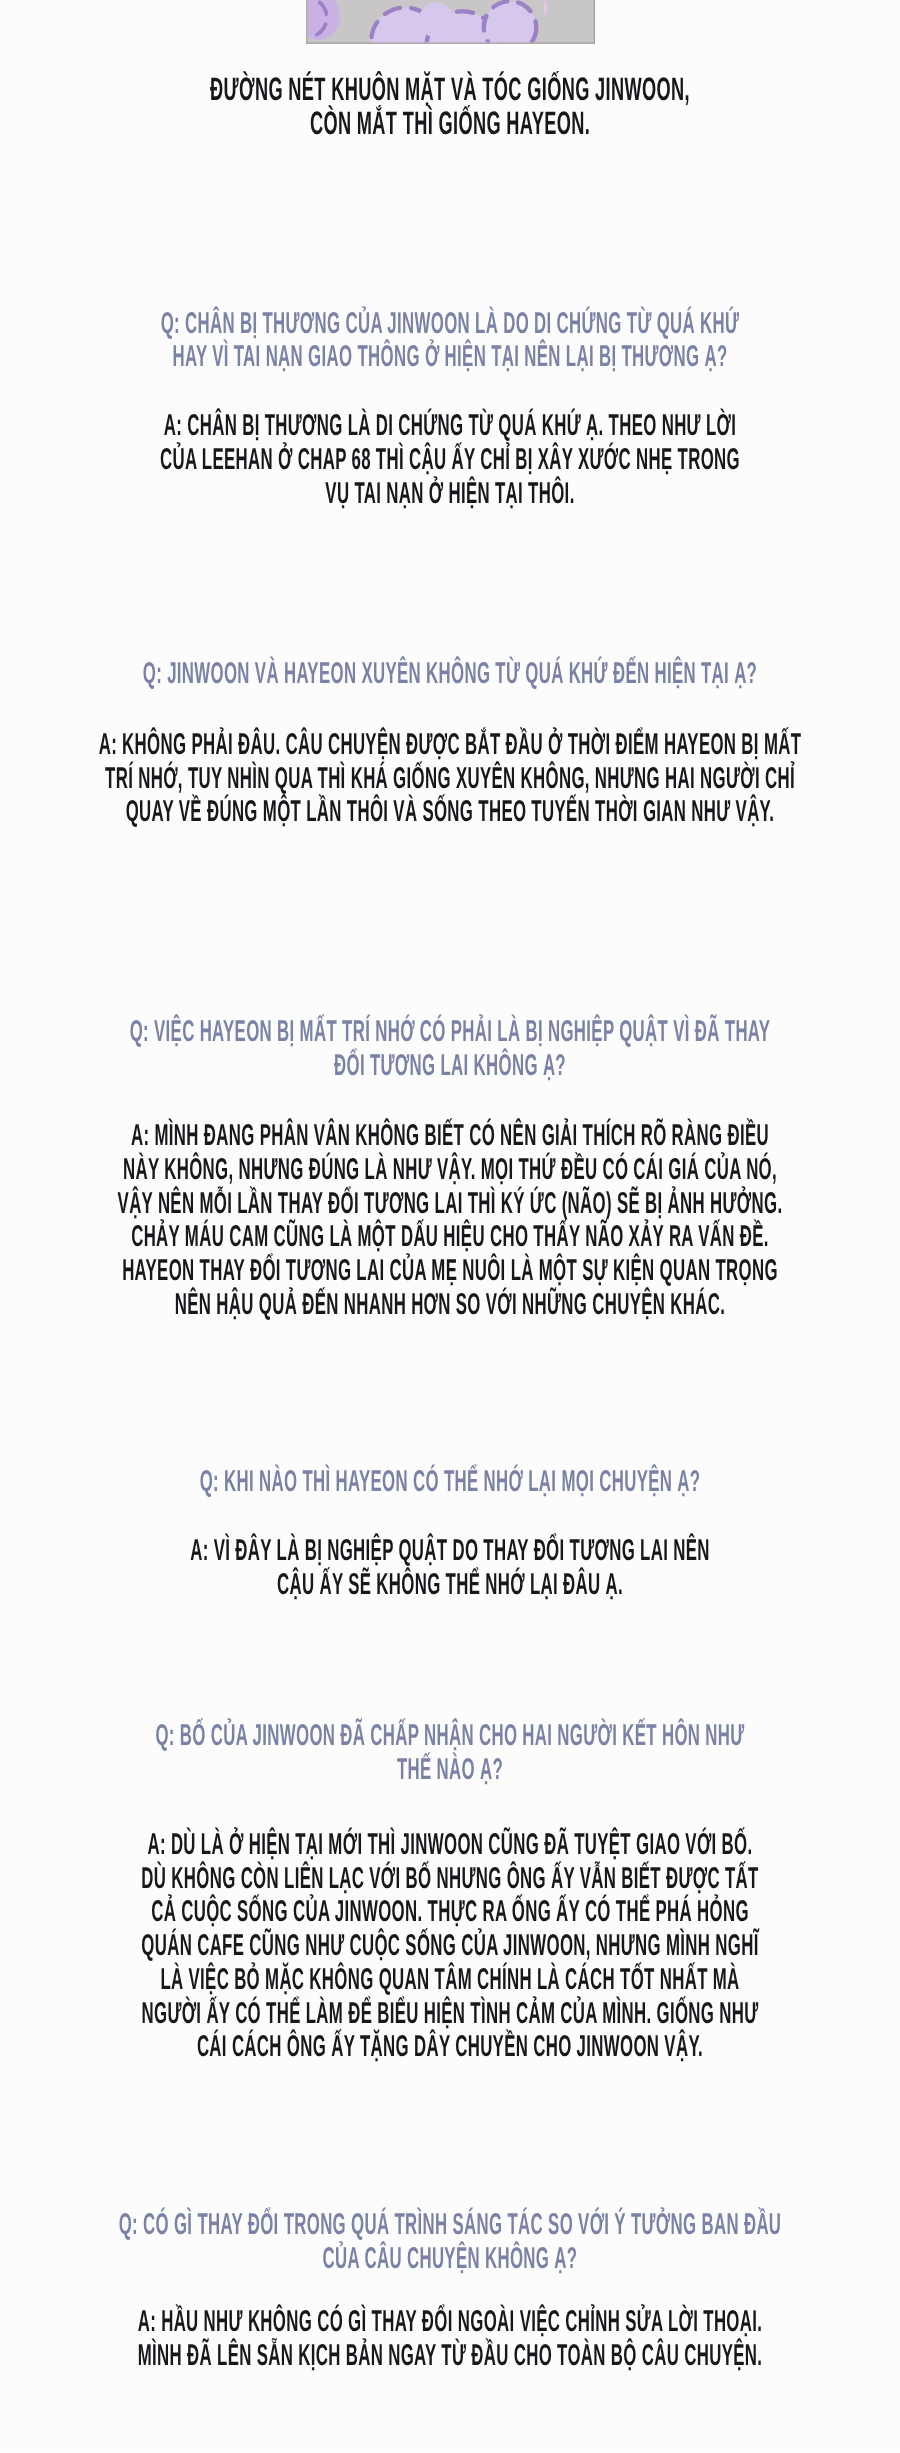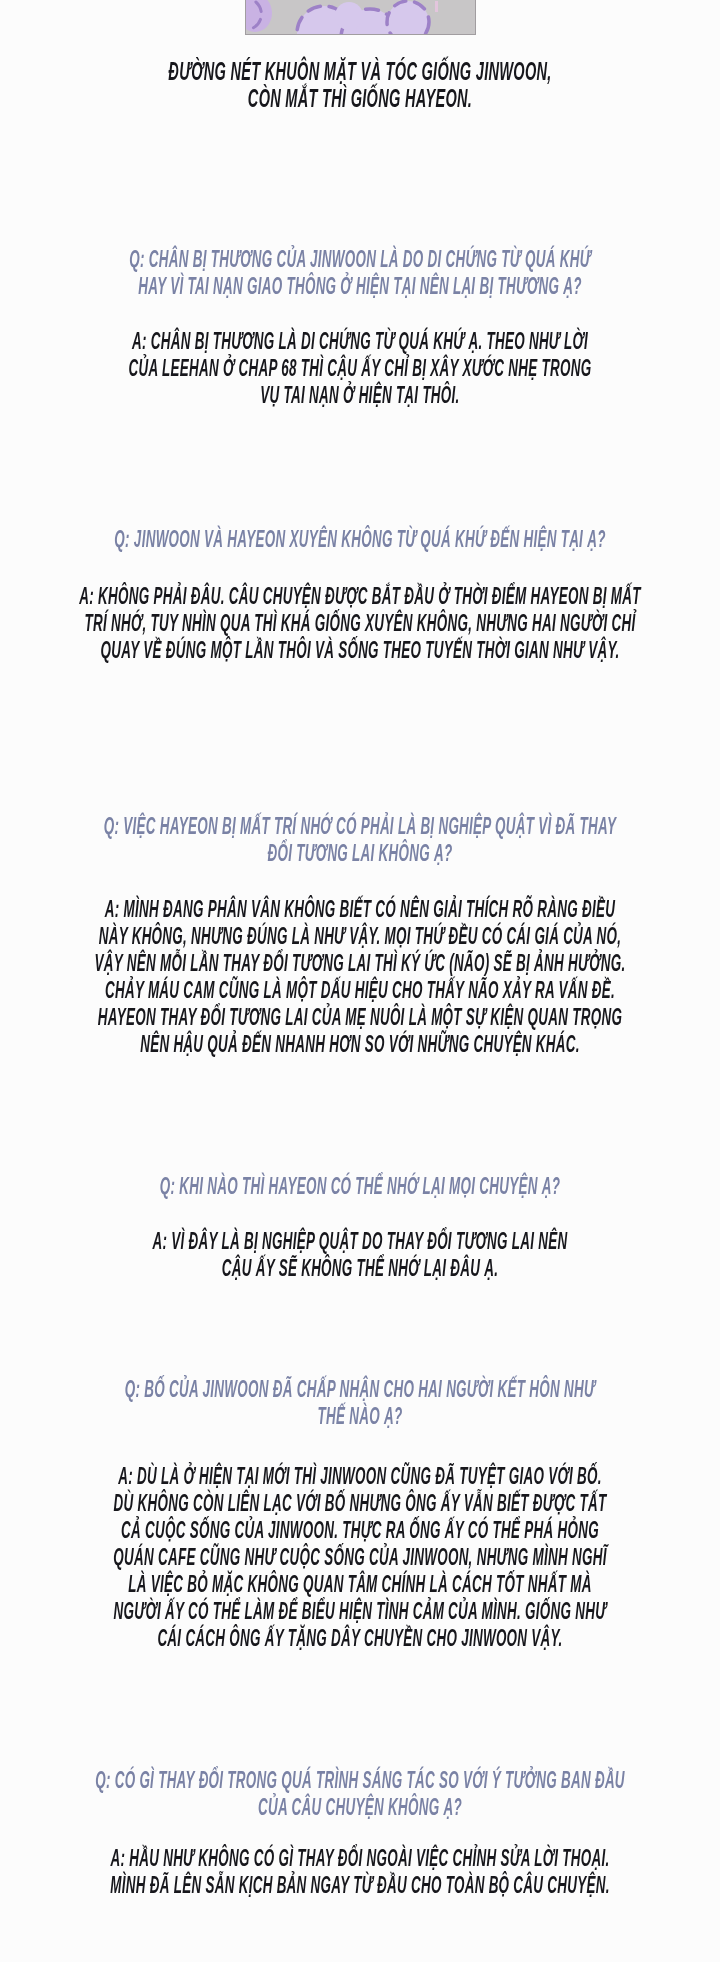--- a/index.html
+++ b/index.html
@@ -4,21 +4,20 @@
 <style>
   html,body { margin:0; padding:0; }
   body { font-family: "Liberation Sans", "DejaVu Sans", sans-serif; }
   .page {
     position: relative;
     width: 720px;
     height: 1962px;
     margin: 0 auto;
     background: #fcfcfc;
     overflow: hidden;
-    font-style: italic;
   }
   
   .art {
     position: absolute;
     left: 245px; top: 0;
     width: 229px; height: 34px;
     background: #c8c6c7;
     border: 1px solid #a19da0;
     border-top: none;
     overflow: hidden;

